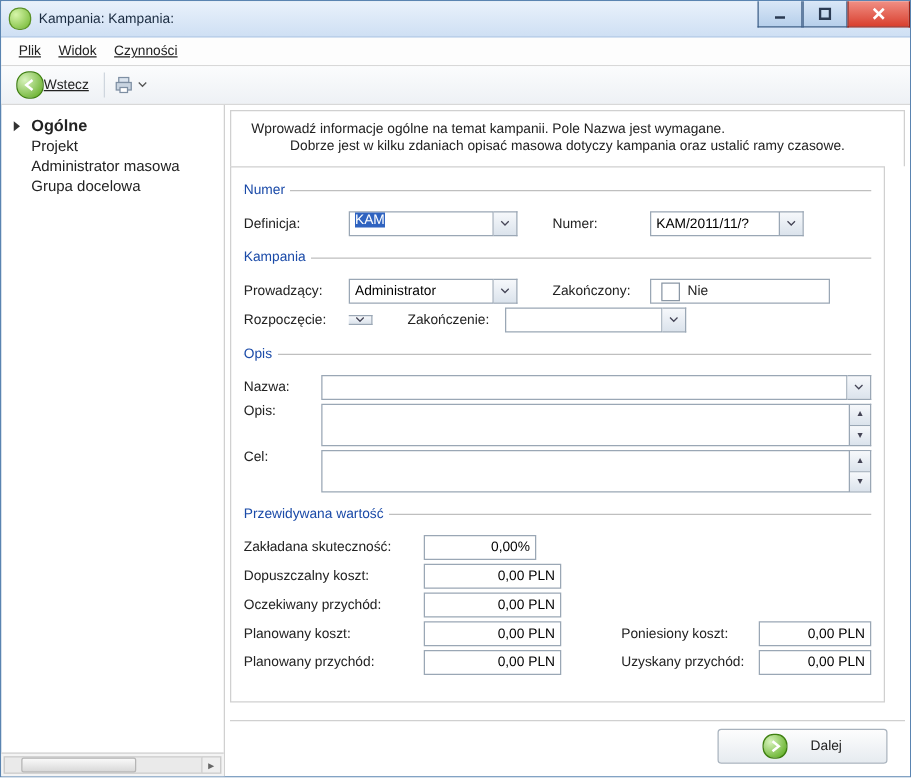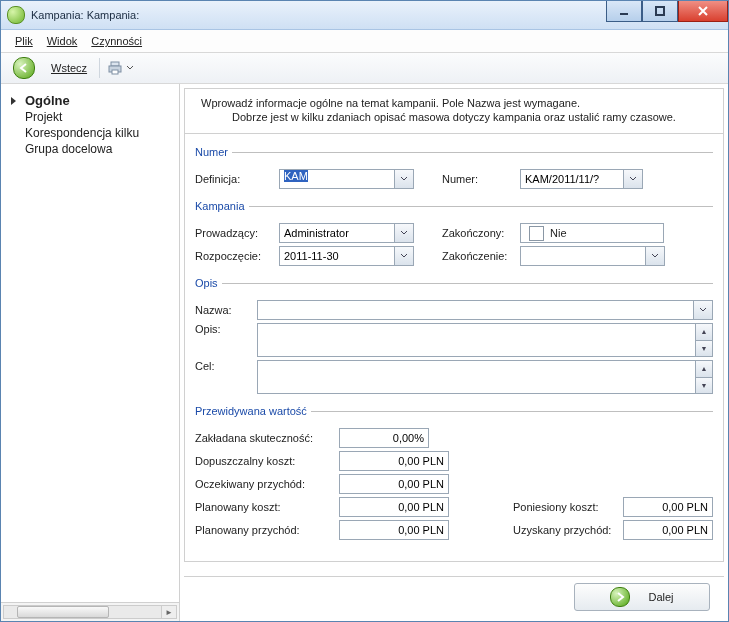--- a/index.html
+++ b/index.html
@@ -8,41 +8,41 @@
 .titlebar .app-icon{width:16px;height:16px;border-radius:8px;background:radial-gradient(circle at 30% 30%,#d6f5a9,#6fb52f);margin-right:6px;border:1px solid #5a9124}
 .titlebar .title{color:#1a2b40}
 .win-ctrls{position:absolute;right:0;top:0;display:flex}
 .win-btn{width:34px;height:20px;margin-left:0;border:1px solid #3b5d87;background:linear-gradient(#d9e7f7,#b6cfeb);display:flex;align-items:center;justify-content:center;border-top:none}
 .win-btn.close{width:48px;background:linear-gradient(#f08f84,#d9402f);border-color:#9b2015}
 .win-btn svg{display:block}
 .menubar{height:22px;display:flex;align-items:center;padding:0 8px;gap:2px;background:#fdfdfd;border-bottom:1px solid #d8d8d8}
 .menu-item{padding:2px 6px;border-radius:2px}
 .menu-item u{text-decoration:underline}
 .toolbar{height:30px;display:flex;align-items:center;padding:0 8px;gap:8px;background:linear-gradient(#fbfcfd,#eef1f5);border-bottom:1px solid #d8d8d8}
-.tb-back{display:flex;align-items:center;gap:16px;padding:2px 4px}
+.tb-back{display:flex;align-items:center;gap:0;padding:2px 4px}
 .tb-back .circle{width:20px;height:20px;border-radius:10px;background:radial-gradient(circle at 30% 30%,#d8f3bd,#58a617);display:flex;align-items:center;justify-content:center;border:1px solid #3e7f10}
 .tb-back .circle svg{display:block}
 .tb-sep{width:1px;height:20px;background:#cfd6de}
 .tb-print{display:flex;align-items:center;gap:2px;color:#555}
 .tb-print svg{display:block}
 .body{flex:1;display:flex;min-height:0}
 .sidebar{width:178px;border-right:1px solid #d0d0d0;padding:8px 0 0 0;display:flex;flex-direction:column;min-height:0}
 .side-items{flex:1;overflow:hidden;padding-left:10px}
 .side-item{padding:1px 0 1px 14px;font-size:12px;white-space:nowrap;position:relative}
 .side-item.active{font-weight:bold;font-size:13px}
 .side-item.active::before{content:"";position:absolute;left:0;top:5px;border-left:5px solid #333;border-top:4px solid transparent;border-bottom:4px solid transparent}
 .side-scroll{height:18px;border-top:1px solid #d0d0d0;background:#f4f4f4;position:relative}
 .side-scroll .sbar{position:absolute;left:2px;right:2px;top:2px;bottom:2px;background:#eaeaea;border:1px solid #ccc}
 .side-scroll .thumb{position:absolute;left:16px;width:90px;top:3px;bottom:3px;background:linear-gradient(#f9f9f9,#d9d9d9);border:1px solid #b5b5b5;border-radius:2px}
 .side-scroll .arr{position:absolute;top:2px;bottom:2px;width:14px;background:#eee;border:1px solid #ccc;display:flex;align-items:center;justify-content:center;font-size:8px;color:#666}
 .side-scroll .arr.l{left:2px}.side-scroll .arr.r{right:2px}
 .main{flex:1;display:flex;flex-direction:column;min-height:0}
 .hint{padding:8px 16px 10px;border:1px solid #d0d0d0;margin:4px 4px 0 4px;border-bottom:none;text-align:left}
 .hint .l2{text-align:center;display:block;margin-top:2px}
-.form{flex:1;border:1px solid #d0d0d0;margin:0 4px 0 4px;padding:6px 10px 8px;overflow:auto}
+.form{flex:1;border:1px solid #d0d0d0;margin:0 20px 0 4px;padding:6px 10px 8px;overflow:auto}
 fieldset{border:none;border-top:1px solid #bfbfbf;margin:6px 0 2px;padding:8px 0 2px}
 legend{color:#1a4aa8;padding:0 4px 0 0;font-size:11px}
 .row{display:flex;align-items:center;margin:3px 0}
 .lab{width:80px;padding-right:4px}
 .lab-w{width:140px;padding-right:4px}
 .ctrl{display:flex;align-items:stretch}
 .inp{height:20px;border:1px solid #9aa7b5;background:#fff;padding:0 4px;box-sizing:border-box;font:inherit}
 .sel{background:#2f63c0;color:#fff}
 .ddbtn{width:18px;border:1px solid #9aa7b5;border-left:none;background:linear-gradient(#f6f8fb,#dbe3ec);display:flex;align-items:center;justify-content:center}
 .ddbtn svg{display:block}
@@ -111,21 +111,21 @@
           <path d="M1 1 L4 4 L7 1" fill="none" stroke="#555" stroke-width="1"></path>
         </svg>
     </div>
   </div>
 
   <div class="body">
     <div class="sidebar">
       <div class="side-items">
         <div class="side-item active"><span>Ogólne</span></div>
         <div class="side-item"><span>Projekt</span></div>
-        <div class="side-item"><span>Korespondencja kilku</span></div>
+        <div class="side-item"><span>Administrator masowa</span></div>
         <div class="side-item"><span>Grupa docelowa</span></div>
       </div>
       <div class="side-scroll">
         <div class="arr l">◄</div>
         <div class="sbar"></div>
         <div class="thumb"></div>
         <div class="arr r">►</div>
       </div>
     </div>
 
@@ -179,21 +179,20 @@
             <div class="ctrl">
               <span class="inp" style="width:144px;display:flex;align-items:center">
                 <span class="chk"></span>
                 <span>Nie</span>
               </span>
             </div>
           </div>
           <div class="row">
             <span class="lab">Rozpoczęcie:</span>
             <div class="ctrl">
-              <input class="inp" style="width: 116px;" value="2011-11-30">
               <span class="ddbtn">
                   <svg width="8" height="6">
                     <path d="M1 1 L4 4 L7 1" fill="none" stroke="#445" stroke-width="1"></path>
                   </svg>
                 </span>
             </div>
             <span class="col-gap"></span>
             <span style="width:78px">Zakończenie:</span>
             <div class="ctrl">
               <input class="inp" style="width: 126px;" value="">

